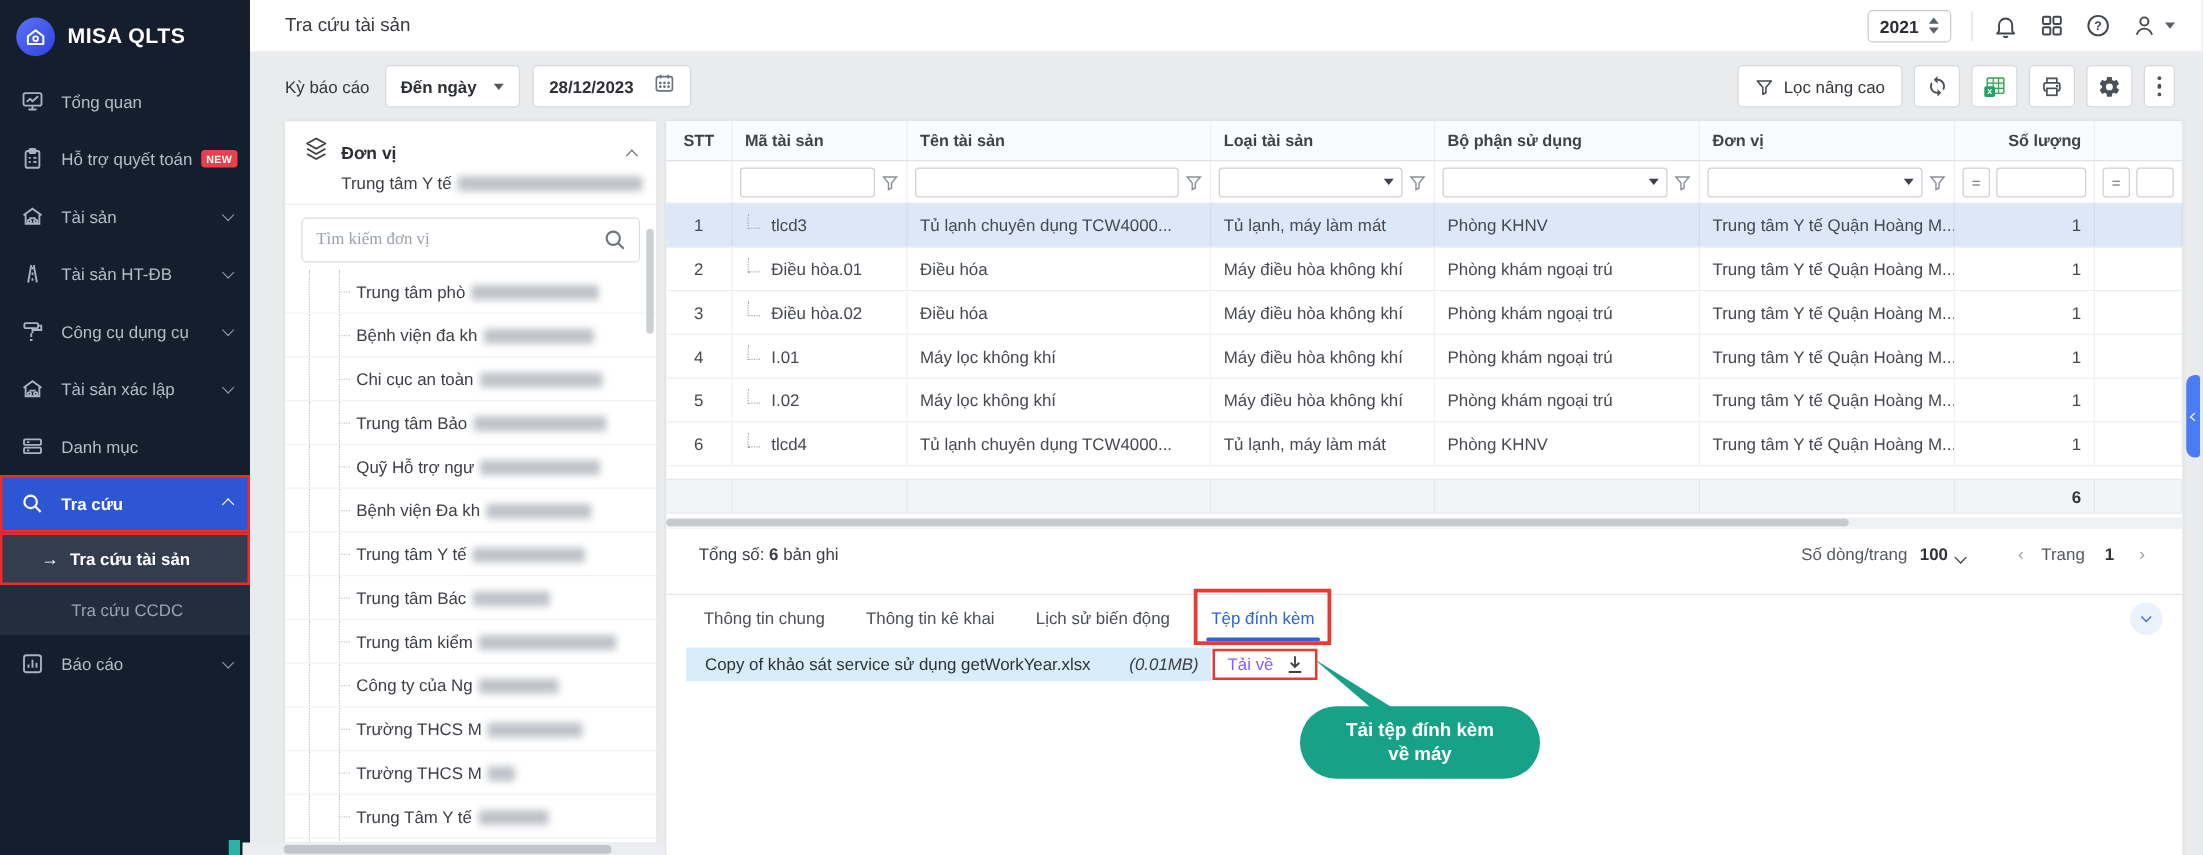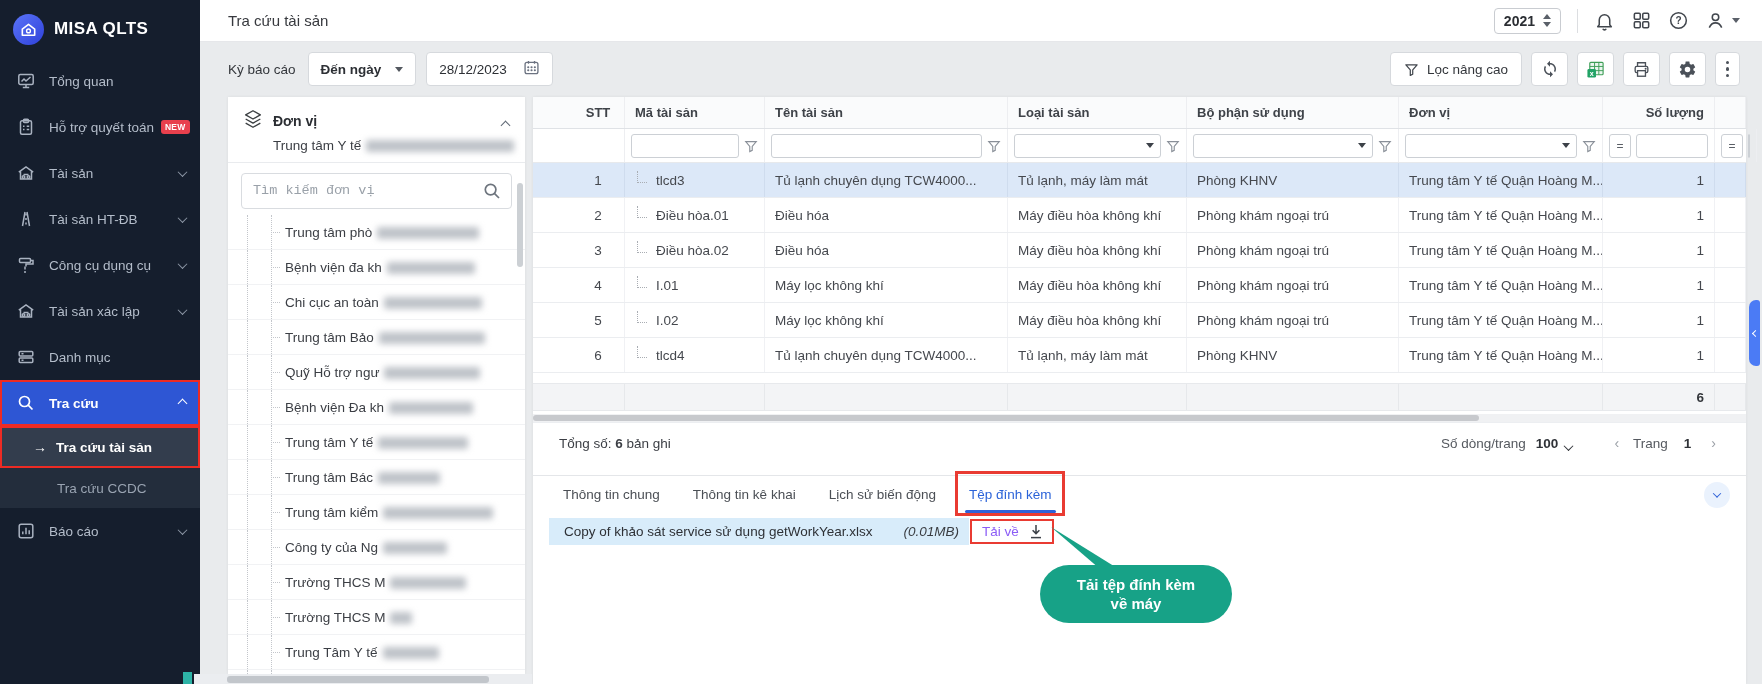--- a/index.html
+++ b/index.html
@@ -40,51 +40,51 @@
   .v-div { width:1px; height:24px; background:#dcdee1; }
   .top-ic { display:flex; align-items:center; cursor:pointer; }
 
   
   .filterbar { position:absolute; left:200px; right:0; top:42px; height:54px; background:#e9ebed; display:flex; align-items:center; padding:0 22px 0 28px; }
   .fb-label { font-size:13.5px; color:#33363b; margin-right:12px; }
   .sel-box { display:flex; align-items:center; background:#fff; border:1px solid #d6d9dd; border-radius:4px; height:34px; padding:0 12px; cursor:pointer; }
   .sel-box .txt { font-size:13.5px; font-weight:bold; color:#2d3035; }
   .car { width:0; height:0; border-left:4.5px solid transparent; border-right:4.5px solid transparent; border-top:5.5px solid #53585f; margin-left:14px; }
   .date-box { display:flex; align-items:center; background:#fff; border:1px solid #d6d9dd; border-radius:4px; height:34px; padding:0 12px; margin-left:10px; cursor:pointer; }
-  .date-box .txt { font-size:13.5px; font-weight:normal; color:#2d3035; margin-right:16px; }
+  .date-box .txt { font-size:13.5px; font-weight:bold; color:#2d3035; margin-right:16px; }
   .fb-right { margin-left:auto; display:flex; align-items:center; gap:9px; }
   .btn-adv { display:flex; align-items:center; gap:8px; background:#fff; border:1px solid #d6d9dd; border-radius:4px; height:34px; padding:0 13px; font-size:13.5px; color:#33363b; cursor:pointer; }
   .icon-btn { display:flex; align-items:center; justify-content:center; background:#fff; border:1px solid #d6d9dd; border-radius:4px; height:34px; width:37px; cursor:pointer; }
   .icon-btn.narrow { width:25px; }
   .kebab { display:flex; flex-direction:column; gap:3px; }
   .kebab i { width:3.5px; height:3.5px; border-radius:50%; background:#4b5159; }
 
   
   .tree-panel { position:absolute; left:228px; top:97px; width:297px; height:577px; background:#fff; box-shadow:0 0 3px rgba(0,0,0,.07); overflow:hidden; }
   .tree-head { position:relative; padding:11px 14px 9px 14px; border-bottom:1px solid #e9ebee; }
   .th-row1 { display:flex; align-items:center; }
   .th-title { font-size:14px; font-weight:bold; color:#2b2e33; margin-left:9px; }
   .th-chv { position:absolute; right:16px; top:18px; }
   .th-chv .chv { border-color:#5f6975; }
   .th-sub { margin:4px 0 0 31px; font-size:13.5px; color:#3b3e44; white-space:nowrap; }
   .blur-blob { display:inline-block; height:12px; background:#bfc3c9; border-radius:2px; filter:blur(3px); vertical-align:middle; margin-left:5px; }
   .tree-search { margin:10px 13px 6px 13px; position:relative; }
-  .tree-search input { width:100%; height:36px; border:1px solid #d9dce0; border-radius:4px; padding:0 36px 2px 11px; font-size:13.5px; color:#3b3e44; outline:none; font-family:Liberation Mono, monospace; }
+  .tree-search input { width:100%; height:36px; border:1px solid #d9dce0; border-radius:4px; padding:0 36px 2px 11px; font-size:13.5px; color:#3b3e44; outline:none; font-family:Liberation Serif, serif; }
   .tree-search input::placeholder { color:#9aa1a9; }
   .ts-ic { position:absolute; right:10px; top:8px; }
   .tree-list { }
   .tree-item { position:relative; height:35px; line-height:35px; padding-left:57px; font-size:13.5px; color:#3b3e44; border-bottom:1px solid #f1f2f4; white-space:nowrap; overflow:hidden; cursor:pointer; }
   .tree-item::before { content:""; position:absolute; left:19px; top:0; bottom:0; border-left:1px dotted #c3c6cb; }
   .tree-item::after { content:""; position:absolute; left:43px; top:0; bottom:0; border-left:1px dotted #c3c6cb; }
   .tree-item .elbow { position:absolute; left:43px; top:17px; width:9px; border-top:1px dotted #c3c6cb; }
   .tree-vscroll { position:absolute; right:2px; top:86px; width:6px; height:84px; background:#ccd0d4; border-radius:3px; }
 
   
   .card { position:absolute; left:533px; top:97px; width:1213px; height:587px; background:#fff; box-shadow:0 0 3px rgba(0,0,0,.07); }
-  .grid-row { display:grid; grid-template-columns:53px 140px 243px 179px 212px 204px 112px auto;padding-left:39px; }
+  .grid-row { display:grid; grid-template-columns:53px 140px 243px 179px 212px 204px 112px auto; }
   .gh { height:32px; background:#fafbfc; border-bottom:1px solid #dfe2e6; }
   .gh .cell { display:flex; align-items:center; padding:0 10px; font-size:13px; font-weight:bold; color:#3f4349; border-right:1px solid #edeef1; white-space:nowrap; overflow:hidden; }
   .gh .cell.center { justify-content:center; }
   .gh .cell.right { justify-content:flex-end; }
   .gf { height:34px; border-bottom:1px solid #e7e9ec; }
   .gf .cell { display:flex; align-items:center; gap:5px; padding:0 6px; border-right:1px solid #edeef1; }
   .f-input { flex:1; height:24px; border:1px solid #ccd0d5; border-radius:3px; background:#fff; min-width:0; }
   .f-select { flex:1; height:24px; border:1px solid #ccd0d5; border-radius:3px; background:#fff; display:flex; align-items:center; justify-content:flex-end; padding-right:6px; min-width:0; }
   .f-select .car { margin-left:0; border-top-color:#3c4148; }
   .eq-box { width:22px; height:24px; border:1px solid #ccd0d5; border-radius:3px; display:flex; align-items:center; justify-content:center; font-size:12px; color:#5a5f66; flex:0 0 auto; }

